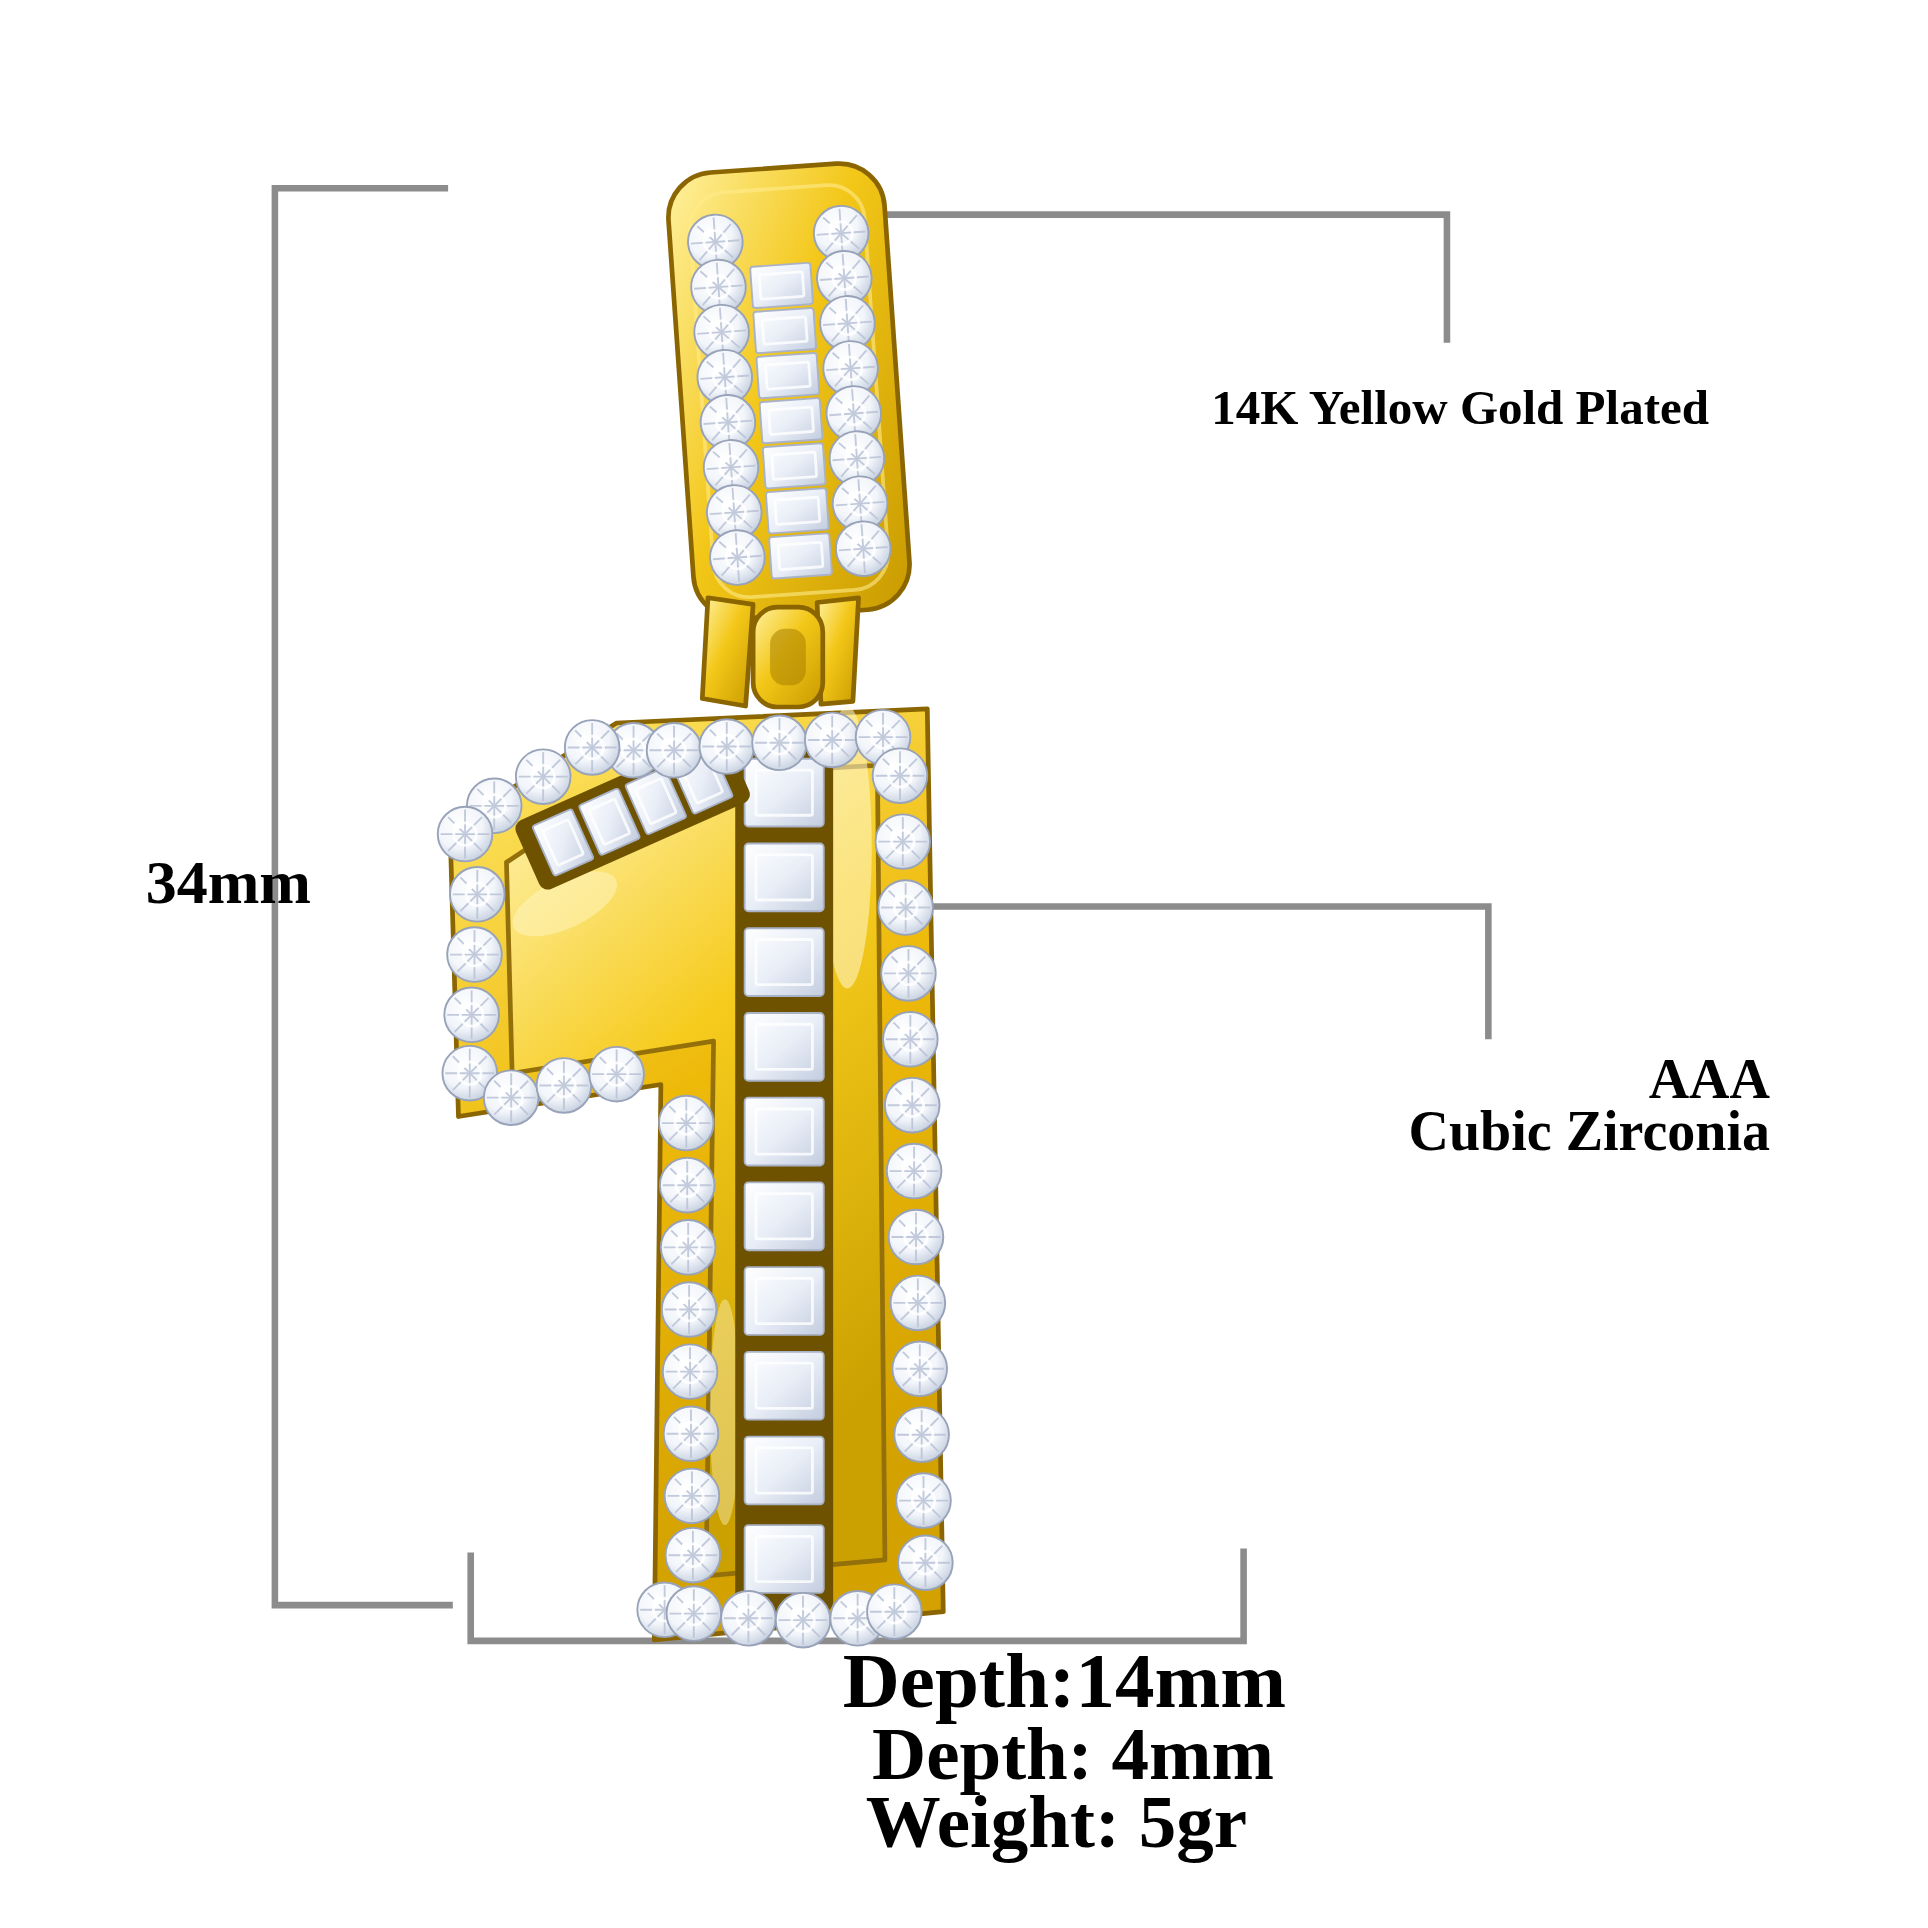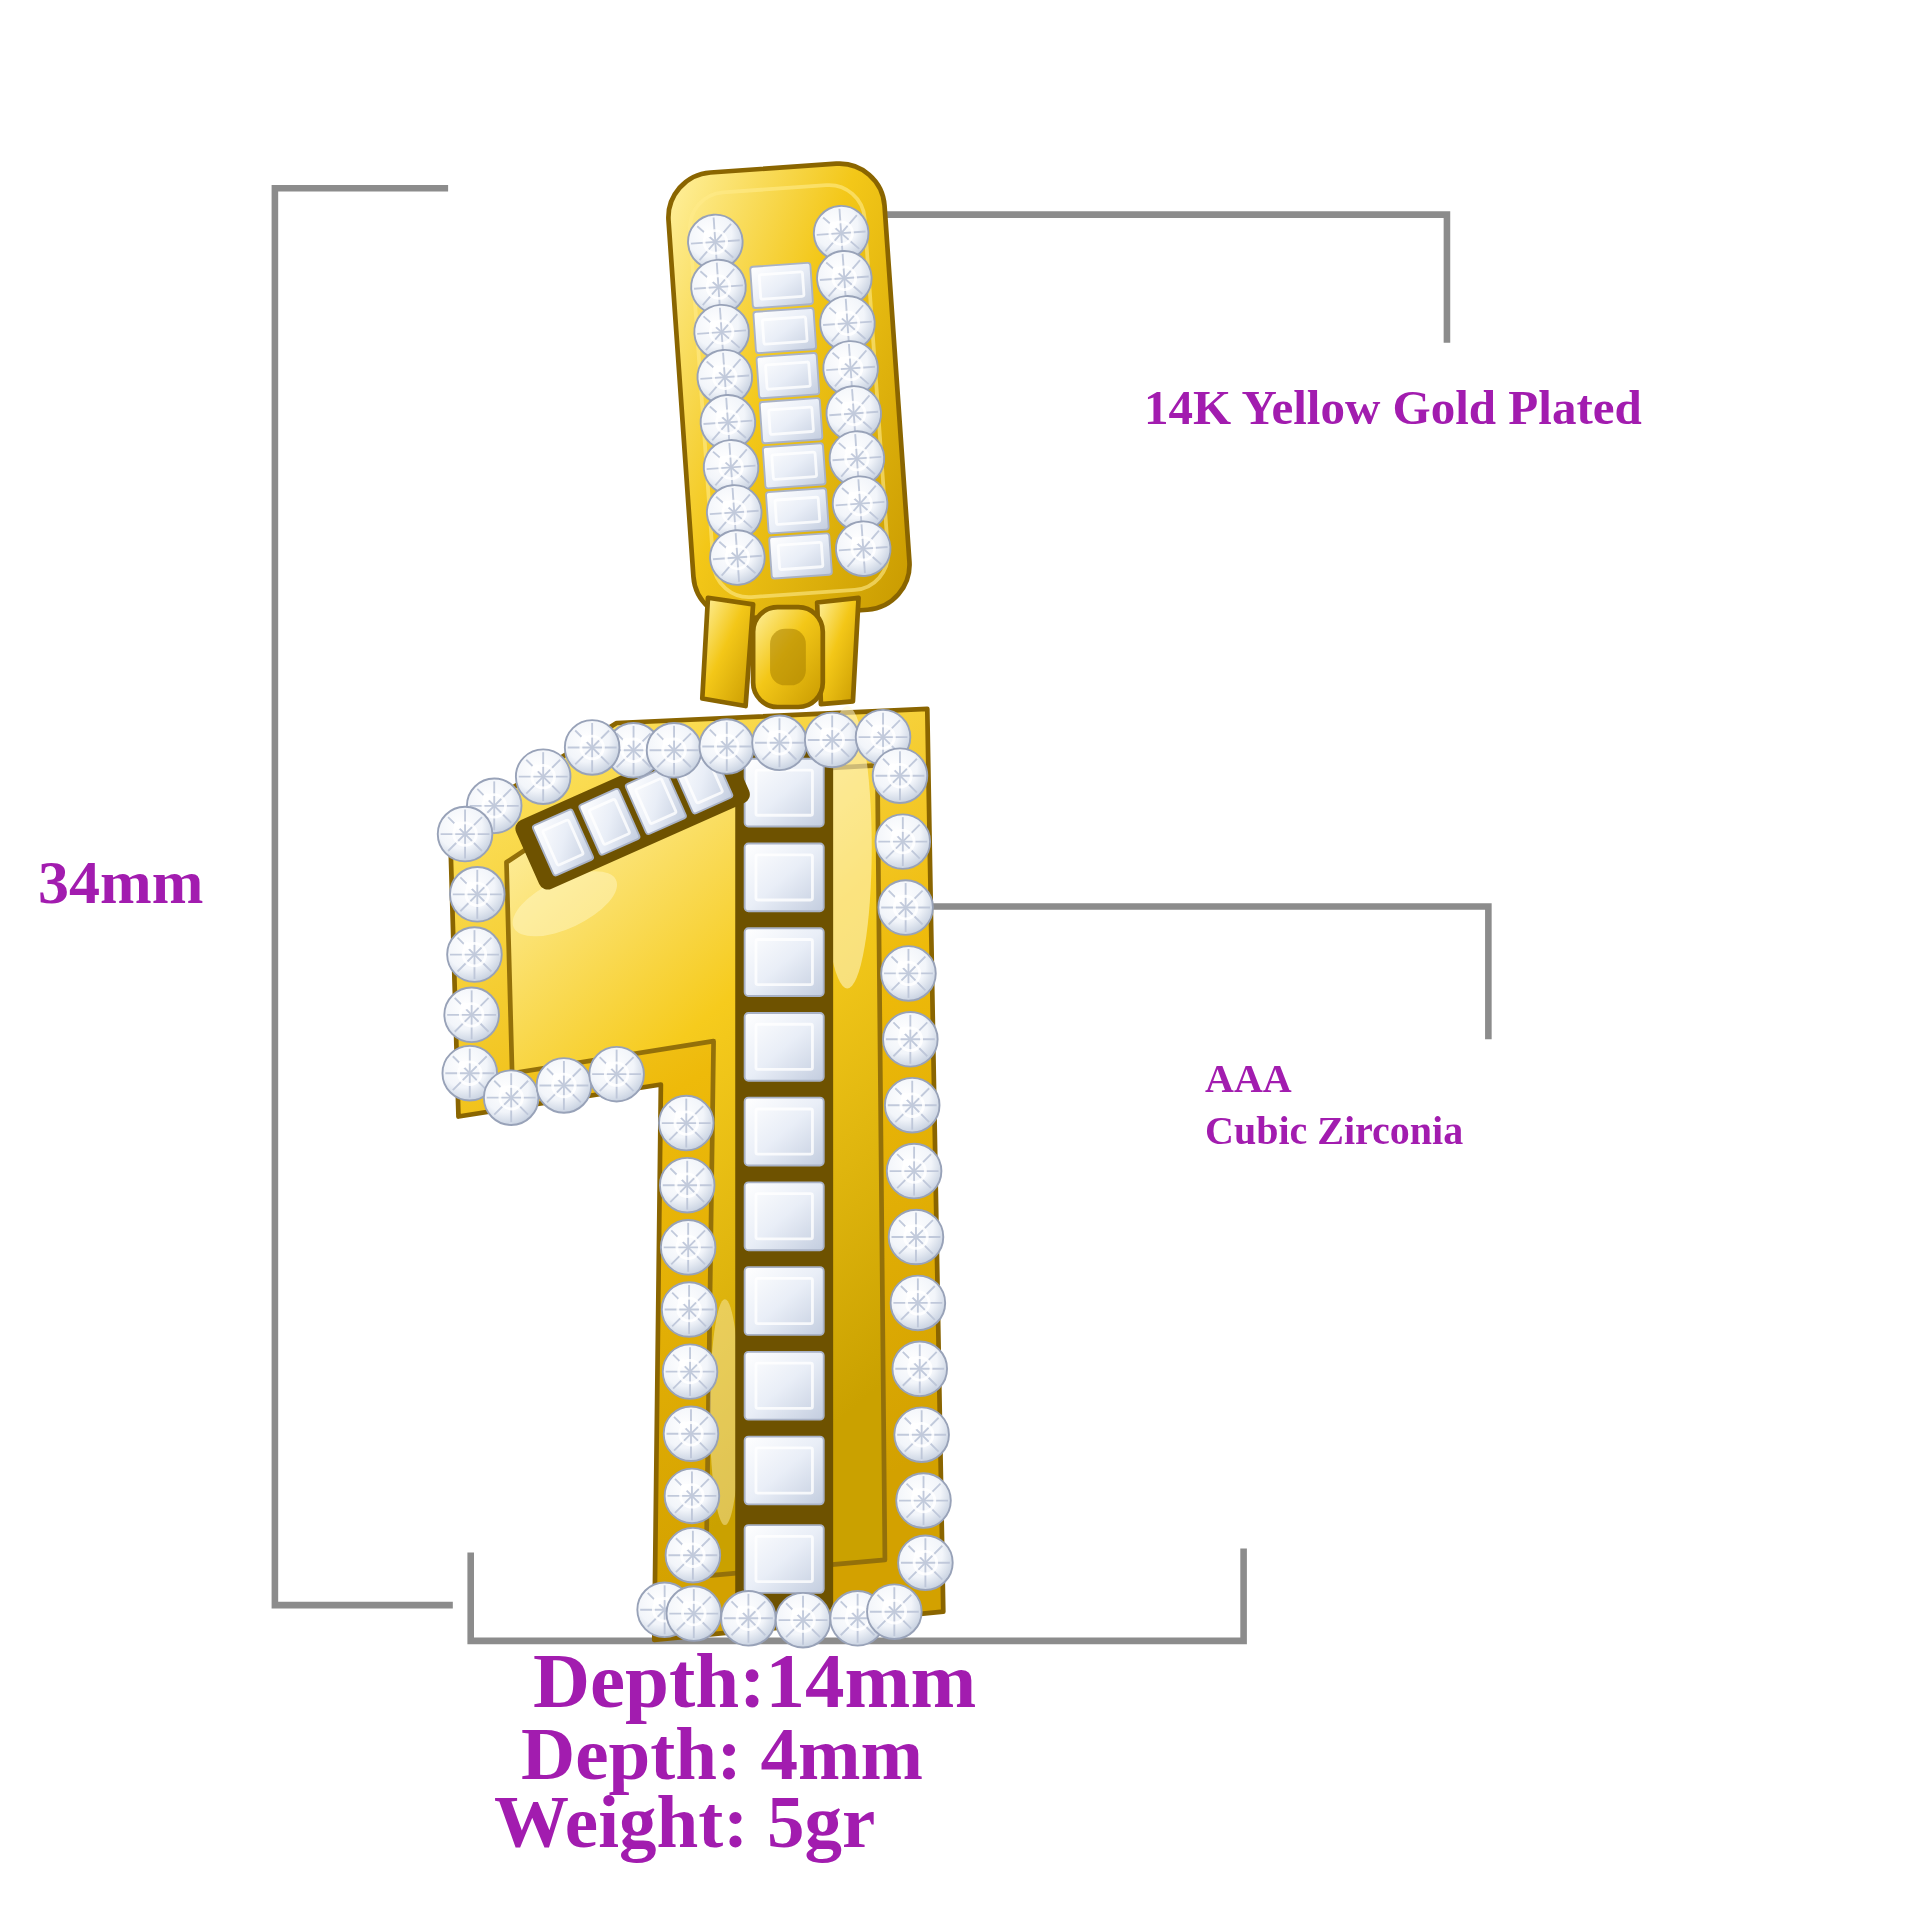--- a/index.html
+++ b/index.html
@@ -4,26 +4,26 @@
 <style>
   html,body{margin:0;padding:0;}
   body{
     width:1928px;height:1928px;position:relative;background:#ffffff;
     font-family:"Liberation Serif","DejaVu Serif",serif;
     overflow:hidden;
   }
   .stage{position:absolute;left:0;top:0;width:1928px;height:1928px;}
   svg.art{position:absolute;left:0;top:0;}
   .lbl{
-    position:absolute;color:#a21caf;font-weight:bold;text-align:left;
+    position:absolute;color:#000000;font-weight:bold;text-align:right;
     white-space:pre-line;letter-spacing:0px;
   }
   .lbl-34{left:38px;top:827px;width:273px;font-size:62px;line-height:62px;margin-top:24px;}
   .lbl-material{left:1144px;top:383px;width:565px;font-size:49px;line-height:49px;}
-  .lbl-stone{left:1205px;top:1053px;width:565px;font-size:40px;line-height:52px;font-family:Liberation Serif, serif;}
+  .lbl-stone{left:1205px;top:1053px;width:565px;font-size:56px;line-height:52px;font-family:Liberation Serif, serif;}
   .lbl-width{left:533px;top:1641px;width:753px;font-size:79px;line-height:79px;}
   .lbl-depth{left:521px;top:1716px;width:753px;font-size:75px;line-height:75px;}
   .lbl-weight{left:494px;top:1784px;width:753px;font-size:75px;line-height:75px;}
 
   
   .ann{fill:none;stroke:#8c8c8c;stroke-width:7;}
   .goldStroke{stroke:#8a6500;stroke-width:5;stroke-linejoin:round;}
   .bag{fill:url(#bagG);stroke:#a9b2c6;stroke-width:2;}
   .bagIn{fill:none;stroke:#ffffff;stroke-width:3;opacity:.8;}
   .chan{fill:#6e5200;}

